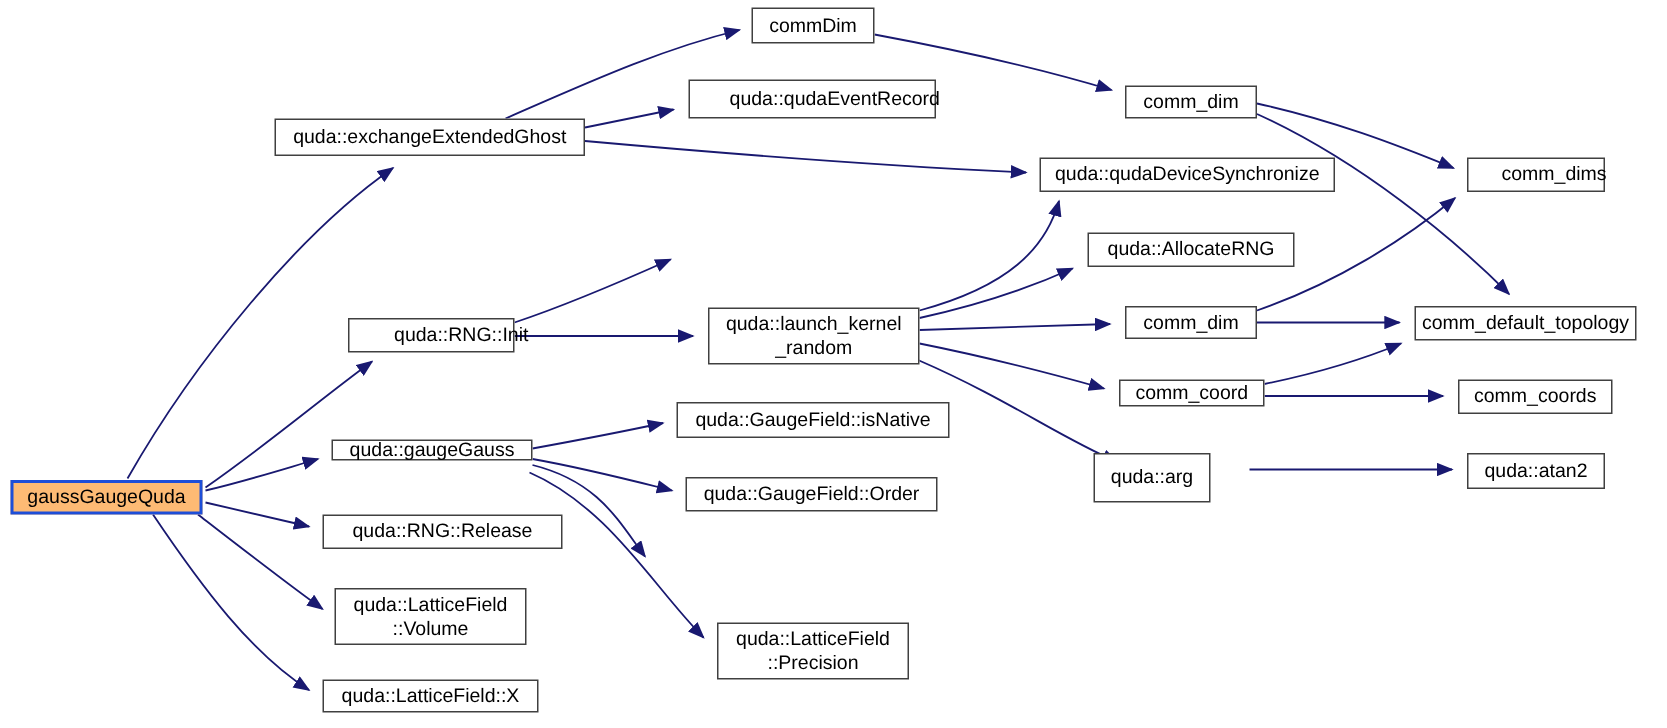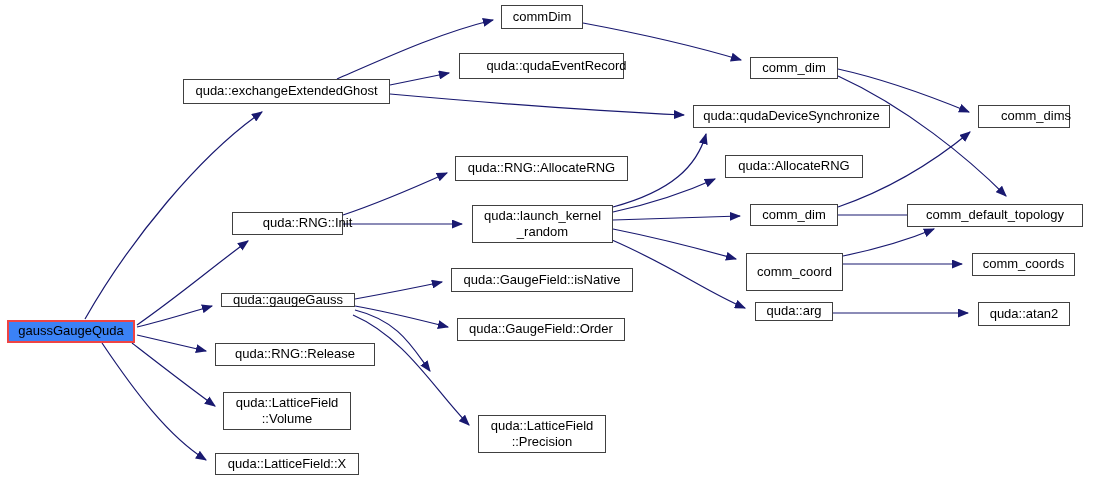--- a/index.html
+++ b/index.html
@@ -30,22 +30,22 @@
     background: #ffffff;
     border: 1.2px solid #404040;
     color: #000000;
     font-size: 13px;
     line-height: 1.25;
     text-align: center;
     white-space: pre-line;
     cursor: pointer;
   }
   .node.root {
-    background: #3b82f6;
-    border: 2px solid #ef4444;
+    background: #fdba74;
+    border: 2px solid #1d4ed8;
     cursor: default;
   }
 </style>
 </head>
 <body>
 
 <div id="canvas">
 
   <svg id="edges" width="1111" height="485" viewBox="0 0 1111 485">
     <defs>
@@ -84,29 +84,28 @@
   </svg>
 
   <div class="node root" style="left:7px; top:320px; width:128px; height:23px;">gaussGaugeQuda</div>
   <div class="node" style="left:183px; top:79px; width:207px; height:25px;">quda::exchangeExtendedGhost</div>
   <div class="node" style="left:501px; top:5px; width:82px; height:24px;">commDim</div>
   <div class="node" style="left:459px; top:53px; width:165px; height:26px;padding-left:30px;">quda::qudaEventRecord</div>
   <div class="node" style="left:750px; top:57px; width:88px; height:22px;">comm_dim</div>
   <div class="node" style="left:693px; top:105px; width:197px; height:23px;">quda::qudaDeviceSynchronize</div>
   <div class="node" style="left:978px; top:105px; width:92px; height:23px;padding-left:24px;">comm_dims</div>
   <div class="node" style="left:725px; top:155px; width:138px; height:23px;">quda::AllocateRNG</div>
-  <div class="node" style="left:455px; top:156px; width:173px; height:25px;">quda::RNG::AllocateRNG</div>
   <div class="node" style="left:472px; top:205px; width:141px; height:38px;">quda::launch_kernel
 _random</div>
   <div class="node" style="left:232px; top:212px; width:111px; height:23px;padding-left:40px;">quda::RNG::Init</div>
   <div class="node" style="left:750px; top:204px; width:88px; height:22px;">comm_dim</div>
-  <div class="node" style="left:907px; top:204px; width:176px; height:23px;">comm_default_topology</div>
-  <div class="node" style="left:746px; top:253px; width:97px; height:38px;">comm_coord</div>
+  <div class="node" style="left:943px; top:204px; width:148px; height:23px;">comm_default_topology</div>
+  <div class="node" style="left:746px; top:253px; width:97px; height:18px;">comm_coord</div>
   <div class="node" style="left:972px; top:253px; width:103px; height:23px;">comm_coords</div>
-  <div class="node" style="left:755px; top:302px; width:78px; height:19px;">quda::arg</div>
+  <div class="node" style="left:729px; top:302px; width:78px; height:33px;">quda::arg</div>
   <div class="node" style="left:978px; top:302px; width:92px; height:24px;">quda::atan2</div>
   <div class="node" style="left:221px; top:293px; width:134px; height:14px;">quda::gaugeGauss</div>
   <div class="node" style="left:457px; top:318px; width:168px; height:23px;">quda::GaugeField::Order</div>
   <div class="node" style="left:451px; top:268px; width:182px; height:24px;">quda::GaugeField::isNative</div>
   <div class="node" style="left:478px; top:415px; width:128px; height:38px;">quda::LatticeField
 ::Precision</div>
   <div class="node" style="left:215px; top:343px; width:160px; height:23px;">quda::RNG::Release</div>
   <div class="node" style="left:223px; top:392px; width:128px; height:38px;">quda::LatticeField
 ::Volume</div>
   <div class="node" style="left:215px; top:453px; width:144px; height:22px;">quda::LatticeField::X</div>

